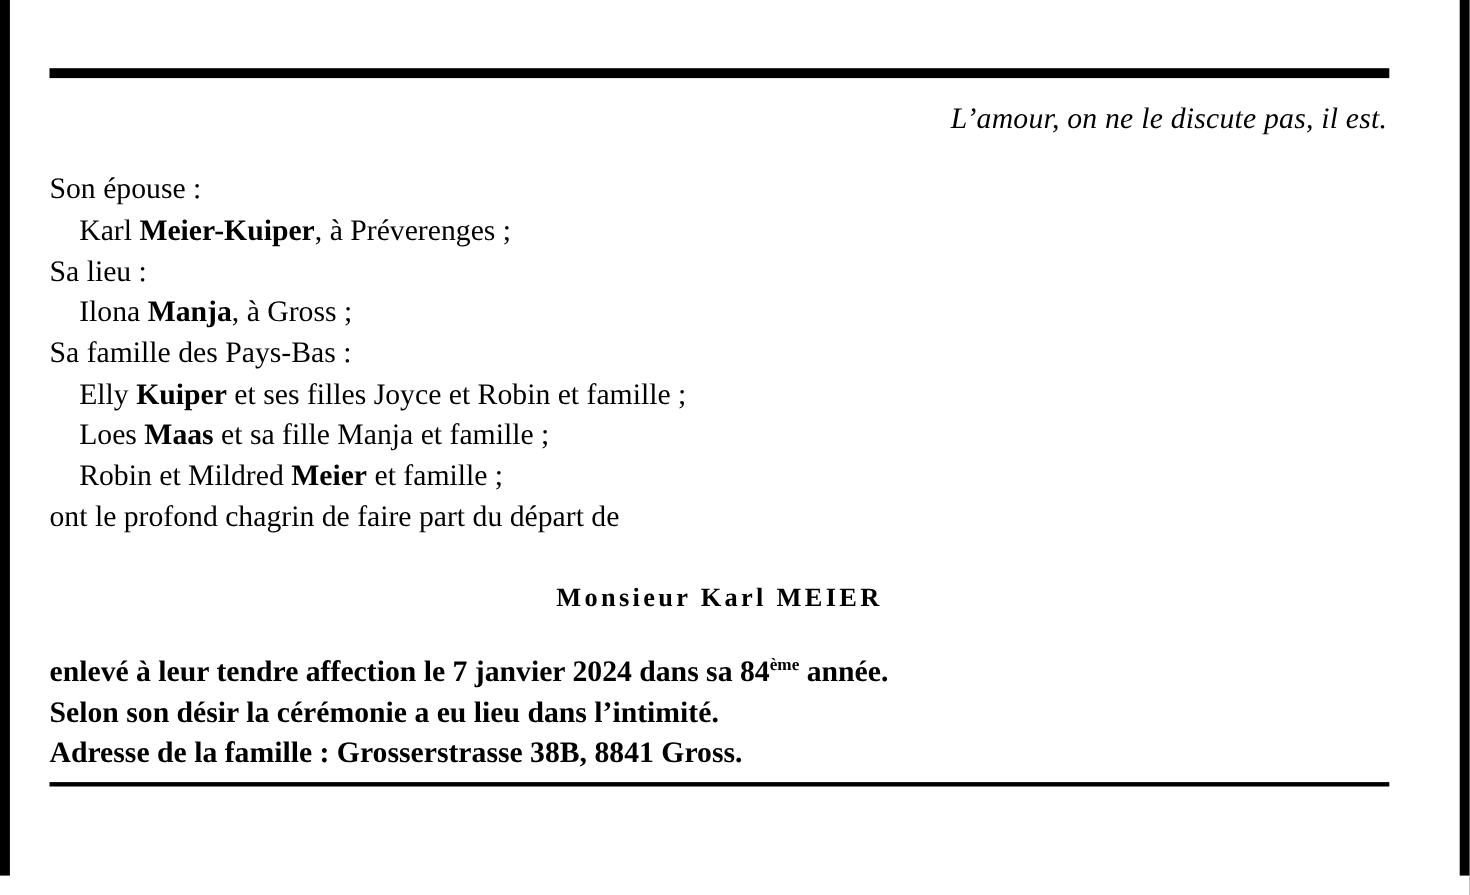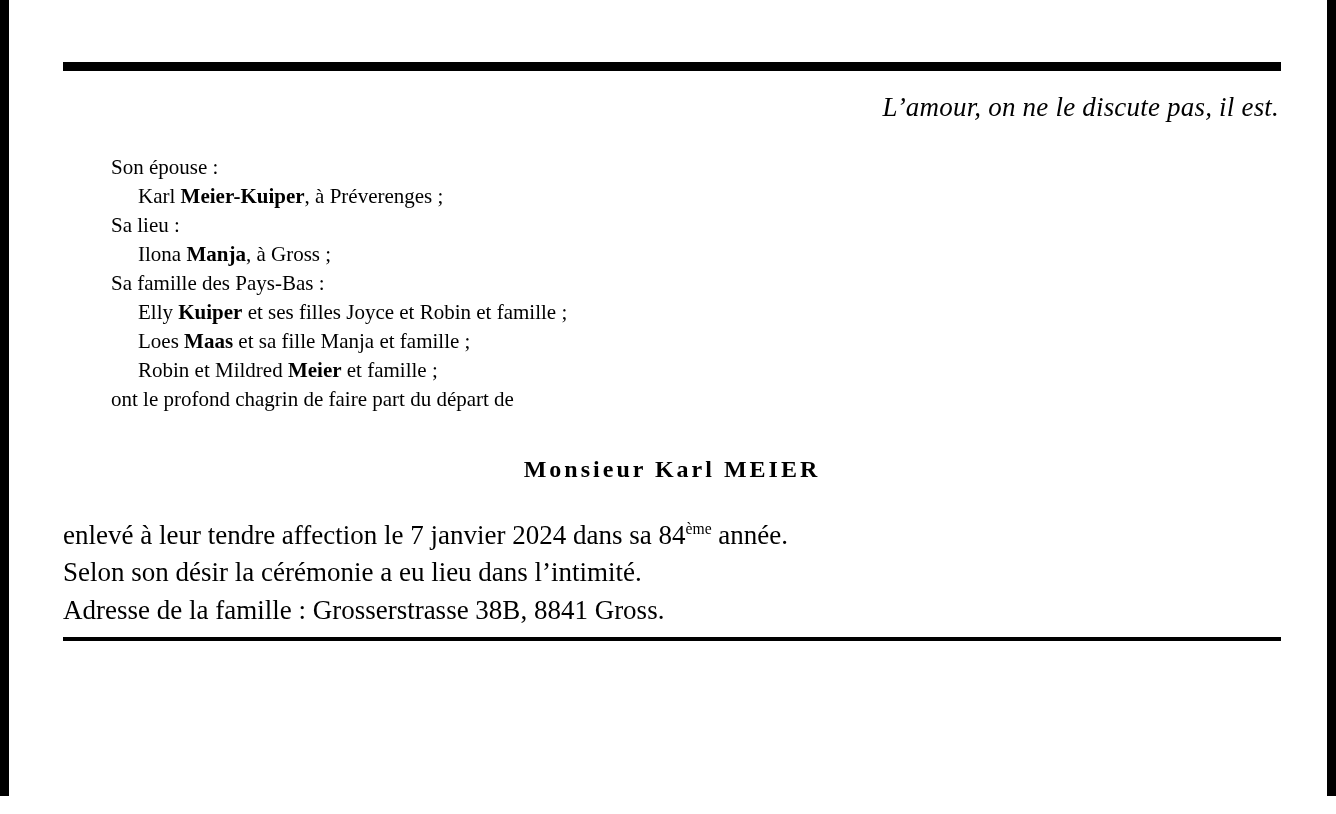--- a/index.html
+++ b/index.html
@@ -35,21 +35,21 @@
     position: absolute;
     top: 0;
     right: 0;
     width: 9px;
     height: 814px;
     background: #000000;
   }
 
   .notice {
     position: absolute;
-    left: 63px;
+    left: 45px;
     top: 62px;
     width: 1218px;
   }
 
   .rule-top {
     height: 9px;
     background: #000000;
     width: 100%;
   }
   .rule-bottom {
@@ -64,23 +64,22 @@
     font-style: italic;
     font-size: 27px;
     line-height: 1.2;
     padding-top: 20px;
     padding-right: 2px;
     letter-spacing: 0.2px;
   }
 
   .family-block {
     margin-top: 30px;
-    font-size: 21px;
+    font-size: 27px;
     line-height: 1.38;
-    margin-left: 48px;
   }
   .family-block .line {
     white-space: nowrap;
   }
   .family-block .indent {
     padding-left: 27px;
   }
   .family-block b {
     font-weight: bold;
   }
@@ -94,20 +93,21 @@
     margin-bottom: 6px;
   }
 
   .closing {
     margin-top: 34px;
     font-size: 27px;
     line-height: 1.38;
   }
   .closing .line {
     white-space: nowrap;
+    font-weight: bold;
   }
   sup {
     font-size: 0.58em;
     vertical-align: super;
     line-height: 0;
   }
 
   .bottom-edge {
     position: absolute;
     left: 0;

